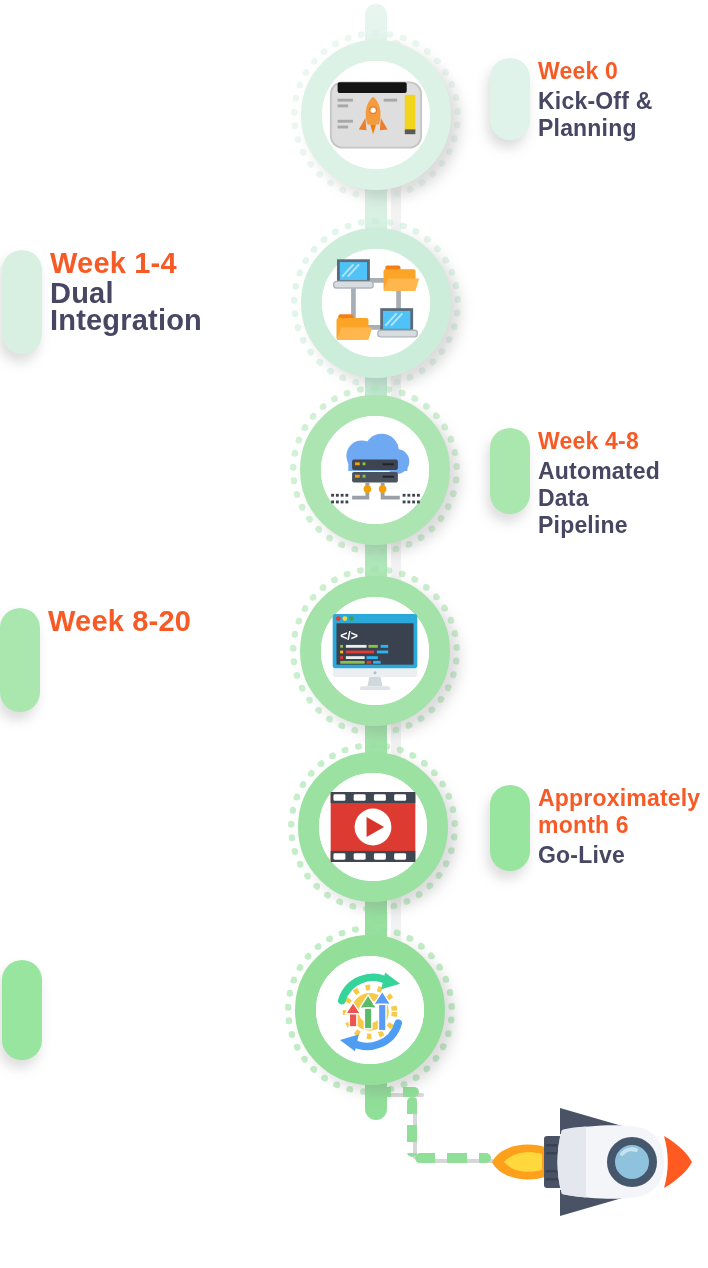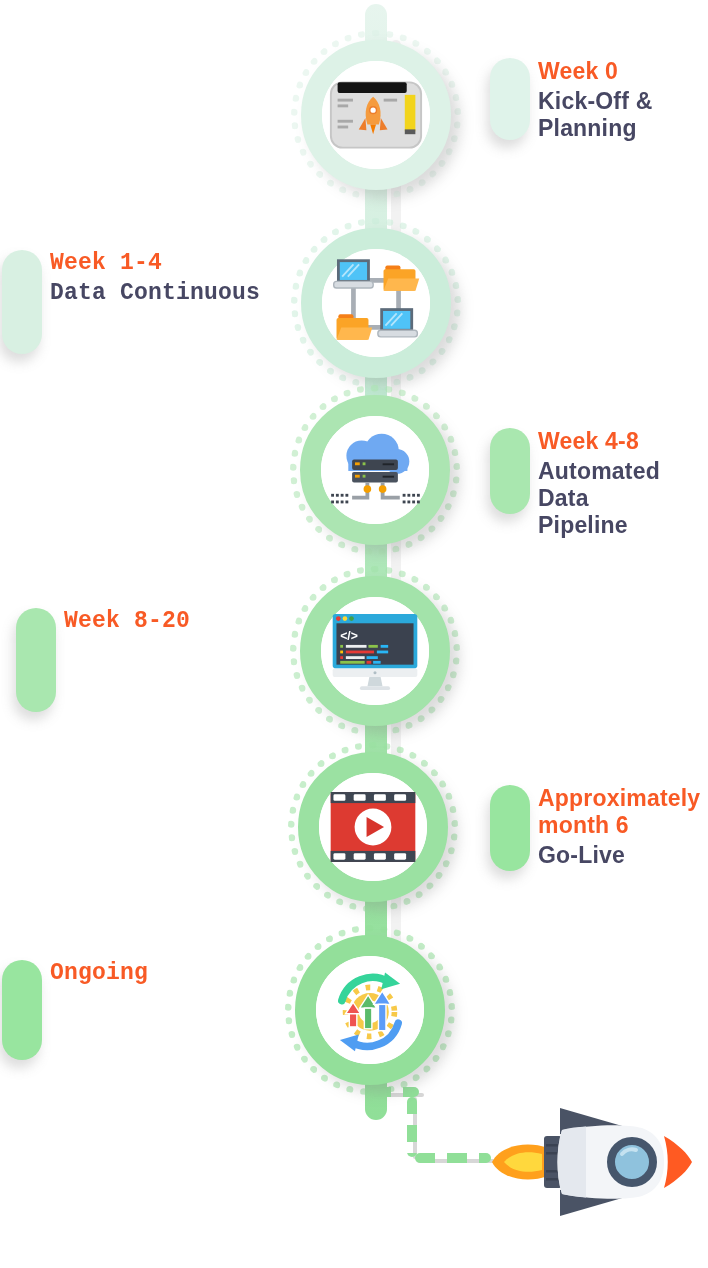--- a/index.html
+++ b/index.html
@@ -17,21 +17,21 @@
   .node .ring{position:absolute;inset:0;border-radius:50%;background:#ffffff;border:21px solid var(--ring);
     box-shadow:9px 8px 14px rgba(125,125,125,.28);box-sizing:border-box;}
   .node .inner{position:absolute;inset:21px;border-radius:50%;background:#fff;display:flex;align-items:center;justify-content:center;}
 
   
   .step-label{position:absolute;display:flex;z-index:3;}
   .pill{width:40px;border-radius:20px;flex:0 0 40px;box-shadow:-3px 8px 12px rgba(120,120,120,.25);}
   .label-text{margin-left:8px;}
   .title{font-weight:700;color:#F85A25;white-space:pre-line;letter-spacing:.2px;}
   .subtitle{font-weight:700;color:#474763;white-space:pre-line;letter-spacing:.2px;margin-top:3px;}
-  .left-label .title,.left-label .subtitle{font-size:23px;line-height:27px;font-family:Liberation Mono, monospace;}
+  .left-label .title,.left-label .subtitle{font-size:29px;line-height:27px;}
   .left-label .label-text{width:215px;}
   .right-label .title,.right-label .subtitle{font-size:23px;line-height:27px;}
   .right-label .label-text{width:172px;}
 
   
   .dash{position:absolute;z-index:2;border-radius:6px;}
   .dash-h1{left:371px;top:1087px;width:48px;height:10px;background:repeating-linear-gradient(90deg,#90df98 0 20px,transparent 20px 32px);}
   .dash-v{left:407px;top:1097px;width:10px;height:60px;background:repeating-linear-gradient(180deg,#90df98 0 17px,transparent 17px 28px);}
   .dash-h2{left:415px;top:1153px;width:76px;height:10px;background:repeating-linear-gradient(90deg,#90df98 0 20px,transparent 20px 32px);}
   .path-shadow{position:absolute;background:rgba(150,150,150,.38);z-index:1;border-radius:3px;}
@@ -247,53 +247,52 @@
       <div class="title">Week 0</div>
       <div class="subtitle">Kick-Off &amp;
 Planning</div>
     </div>
   </div>
 
   <div class="step-label left-label" style="left:2px;top:250px;">
     <div class="pill" style="height:104px;background:#D8F0E2;"></div>
     <div class="label-text">
       <div class="title">Week 1-4</div>
-      <div class="subtitle">Data Continuous</div>
+      <div class="subtitle">Dual Integration</div>
     </div>
   </div>
 
   <div class="step-label right-label" style="left:490px;top:428px;">
     <div class="pill" style="height:86px;background:#A9E7AF;"></div>
     <div class="label-text">
       <div class="title">Week 4-8</div>
       <div class="subtitle">Automated Data
 Pipeline</div>
     </div>
   </div>
 
-  <div class="step-label left-label" style="left:16px;top:608px;">
+  <div class="step-label left-label" style="left:0;top:608px;">
     <div class="pill" style="height:104px;background:#A9E7AF;"></div>
     <div class="label-text">
       <div class="title">Week 8-20</div>
     </div>
   </div>
 
   <div class="step-label right-label" style="left:490px;top:785px;">
     <div class="pill" style="height:86px;background:#98E59F;"></div>
     <div class="label-text">
       <div class="title">Approximately
 month 6</div>
       <div class="subtitle">Go-Live</div>
     </div>
   </div>
 
   <div class="step-label left-label" style="left:2px;top:960px;">
     <div class="pill" style="height:100px;background:#98E59F;"></div>
     <div class="label-text">
-      <div class="title">Ongoing</div>
     </div>
   </div>
 
   <div class="rocket">
     <svg width="214" height="132" viewBox="0 0 214 132">
       <path d="M6,66 C14,50 40,44 62,52 L62,80 C40,88 14,82 6,66 Z" fill="#FFA01C"></path>
       <path d="M18,66 C26,57 40,54 56,58 L56,74 C40,78 26,75 18,66 Z" fill="#FFD83D"></path>
       <path d="M74,12 L150,34 L104,44 L74,38 Z" fill="#4A5365"></path>
       <path d="M74,120 L150,98 L104,88 L74,94 Z" fill="#4A5365"></path>
       <rect x="58" y="40" width="18" height="52" rx="3" fill="#4A5365"></rect>

